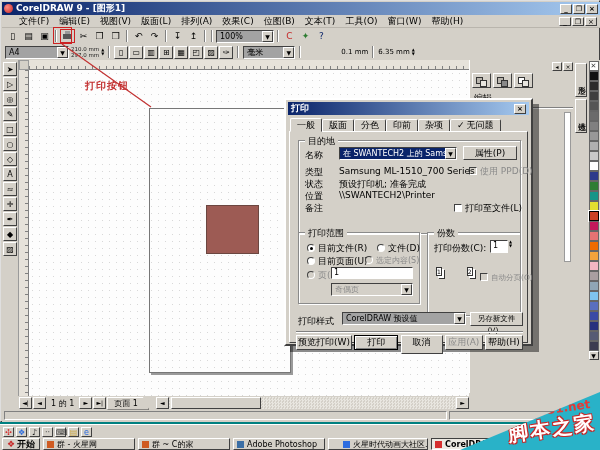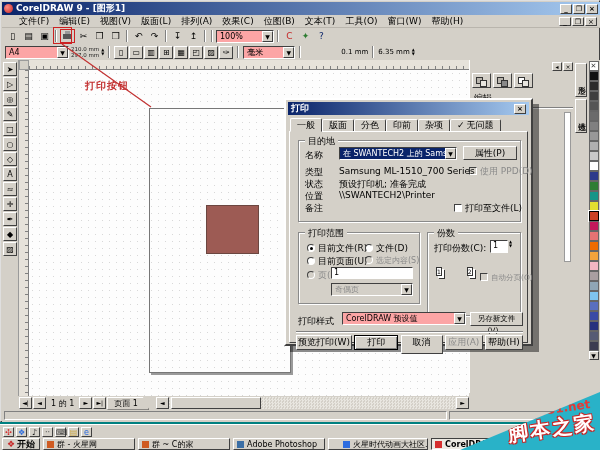--- a/index.html
+++ b/index.html
@@ -16,21 +16,21 @@
   #titlebar{left:1px;top:1px;width:598px;height:13px;background:linear-gradient(90deg,#0a246a,#a6caf0);color:#fff;display:flex;align-items:center;padding:0 2px;font-weight:bold;font-size:9px;}
   .app-ico{width:9px;height:9px;border-radius:50%;background:radial-gradient(circle at 35% 35%,#ff8a80,#c62828);margin-right:3px;flex:0 0 auto;}
   .cap-btns{margin-left:auto;display:flex;gap:1px;}
   .cap-btn{width:12px;height:10px;font-size:7px;line-height:8px;text-align:center;color:#000;}
   #menubar{left:1px;top:14px;width:598px;height:13px;background:#d4d0c8;display:flex;align-items:center;border-bottom:1px solid #b9b5ad;}
   .menu-item{padding:0 5px;font-size:9px;white-space:nowrap;}
   #menubar .cap-btn{height:9px;}
   #toolbar{left:1px;top:27px;width:598px;height:16px;display:flex;align-items:center;gap:1px;padding-left:3px;}
   .tb-btn{width:15px;height:14px;display:flex;align-items:center;justify-content:center;font-size:9px;background:#d4d0c8;}
   .tb-sep{width:2px;height:12px;border-left:1px solid #808080;border-right:1px solid #fff;margin:0 2px;}
-  .combo{display:flex;align-items:center;height:13px;background:#fca5a5;border:1px solid;border-color:#404040 #fff #fff #404040;font-size:8px;}
+  .combo{display:flex;align-items:center;height:13px;background:#a3a3a3;border:1px solid;border-color:#404040 #fff #fff #404040;font-size:8px;}
   .combo .cval{padding:0 3px;white-space:nowrap;overflow:hidden;flex:1;}
   .combo .carw{width:11px;height:11px;background:#d4d0c8;border:1px solid;border-color:#fff #404040 #404040 #fff;font-size:6px;line-height:9px;text-align:center;flex:0 0 auto;}
   .mini-printer{width:9px;height:5px;background:#555;position:relative;}
   .mini-printer:before{content:"";position:absolute;left:2px;top:-3px;width:5px;height:3px;background:#999;}
   .print-hl{border:1px solid #cc2222 !important;}
   #propbar{left:1px;top:43px;width:598px;height:16px;display:flex;align-items:center;gap:2px;padding-left:3px;}
   .dimblock{display:flex;flex-direction:column;justify-content:center;font-size:5.5px;line-height:6px;color:#222;}
   .spin{display:flex;flex-direction:column;font-size:4px;line-height:4px;}
   .pb-ico{width:14px;height:13px;display:flex;align-items:center;justify-content:center;font-size:8px;background:#d4d0c8;}
   
@@ -346,21 +346,21 @@
           <span class="dtab">
             <span>杂项</span>
           </span>
           <span class="dtab">
             <span>✓</span>
             <span>无问题</span>
           </span>
         </div>
       <div id="dlg-body">
 
-        <div class="abs groupbox" style="left:8px;top:8px;width:223px;height:82px;">
+        <div class="abs groupbox" style="left:8px;top:8px;width:223px;height:94px;">
           <span class="legend">目的地</span>
           <span class="fld" style="left:6px;top:8px;">名称</span>
           <span class="combo abs" style="left:40px;top:6px;width:118px;">
             <span class="cval" style="background:#0a246a;color:#fff;">在 SWANTECH2 上的 Samsung ML-15</span>
             <span class="carw">▼</span>
           </span>
           <span class="btn abs" style="left:164px;top:5px;width:54px;height:14px;line-height:12px;">属性(P)</span>
           <span class="fld gray" style="left:170px;top:24px;"><span class="chk dis"></span><span>使用 PPD(D)</span></span>
           <span class="fld" style="left:6px;top:25px;">类型</span>
           <span class="fld" style="left:40px;top:25px;">Samsung ML-1510_700 Series</span>
@@ -368,21 +368,21 @@
           <span class="fld" style="left:40px;top:37px;">预设打印机; 准备完成</span>
           <span class="fld" style="left:6px;top:49px;">位置</span>
           <span class="fld" style="left:40px;top:49px;">\\SWANTECH2\Printer</span>
           <span class="fld" style="left:6px;top:61px;">备注</span>
           <span class="fld" style="left:155px;top:61px;"><span class="chk"></span><span>打印至文件(L)</span></span>
         </div>
 
         <div class="abs groupbox" style="left:8px;top:100px;width:122px;height:72px;">
           <span class="legend">打印范围</span>
           <span class="fld" style="left:8px;top:9px;"><span class="radio on"></span><span>目前文件(R)</span></span>
-          <span class="fld" style="left:66px;top:9px;"><span class="radio"></span><span>文件(D)</span></span>
+          <span class="fld" style="left:78px;top:9px;"><span class="radio"></span><span>文件(D)</span></span>
           <span class="fld" style="left:8px;top:22px;"><span class="radio"></span><span>目前页面(U)</span></span>
           <span class="fld gray" style="left:66px;top:22px;font-size:8px;"><span class="radio dis"></span><span>选定内容(S)</span></span>
           <span class="fld gray" style="left:8px;top:36px;"><span class="radio dis"></span><span>页(G):</span></span>
           <span class="white-in abs" style="left:32px;top:34px;width:82px;height:12px;font-size:8px;padding:0 2px;">1</span>
           <span class="combo abs" style="left:32px;top:50px;width:82px;background:#d4d0c8;">
             <span class="cval gray">奇偶页</span>
             <span class="carw">▼</span>
           </span>
         </div>
 

